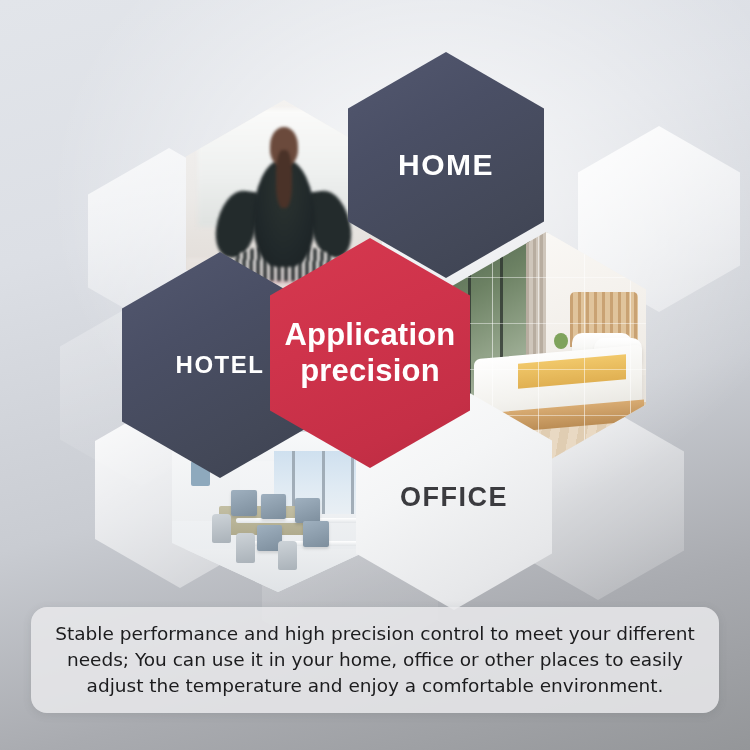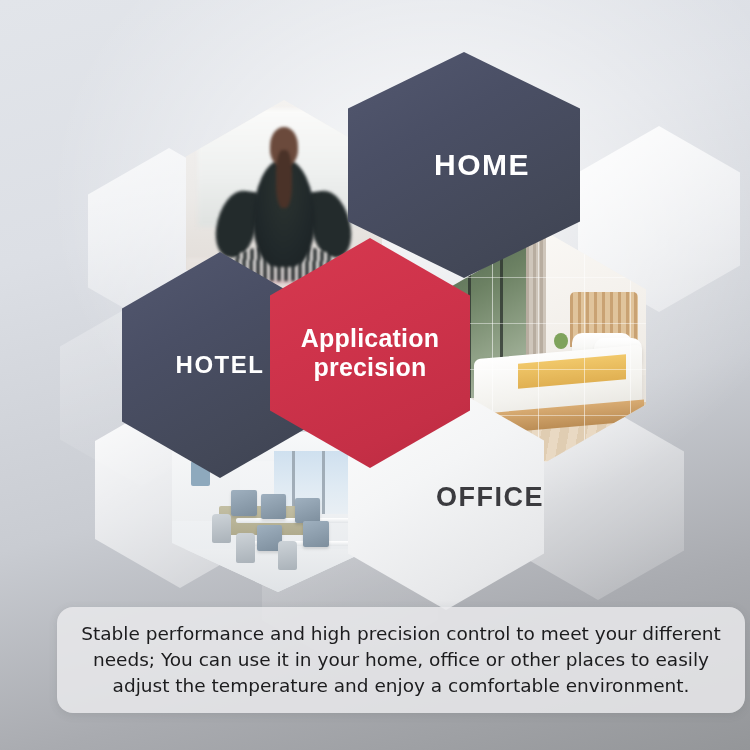--- a/index.html
+++ b/index.html
@@ -268,21 +268,20 @@
     width: 688px;
     height: 106px;
     border-radius: 16px;
     background: rgba(233,234,236,0.84);
     box-shadow: 0 2px 8px rgba(90,92,96,0.16);
     display: flex;
     align-items: center;
     justify-content: center;
     padding: 0 18px;
     box-sizing: border-box;
-    margin-left: 26px;
   }
   #caption-text {
     color: #1c1c1e;
     font-size: 18.5px;
     line-height: 1.40;
     text-align: center;
     font-family: "DejaVu Sans", sans-serif;
   }
 </style>
 </head>
@@ -358,34 +357,34 @@
       <div class="off-mon" style="left:42%; top:50%;"></div>
       <div class="off-mon" style="left:58%; top:52%;"></div>
       <div class="off-mon" style="left:40%; top:66%;"></div>
       <div class="off-mon" style="left:62%; top:64%;"></div>
       <div class="off-chair" style="left:19%; top:60%;"></div>
       <div class="off-chair" style="left:30%; top:70%;"></div>
       <div class="off-chair" style="left:50%; top:74%;"></div>
     </div>
   </div>
 
-  <div class="hex hex-dark" style="left:348px; top:52px; width:196px; height:226px;padding-left:36px;">
+  <div class="hex hex-dark" style="left:348px; top:52px; width:196px; height:226px;">
     <span class="hex-label" style="font-size:30px;">HOME</span>
   </div>
 
   <div class="hex hex-dark" style="left:122px; top:252px; width:196px; height:226px;">
     <span class="hex-label" style="font-size:24px;">HOTEL</span>
   </div>
 
-  <div class="hex hex-light" style="left:348px; top:384px; width:196px; height:226px;justify-content:flex-end;">
+  <div class="hex hex-light" style="left:356px; top:384px; width:196px; height:226px;">
     <span class="hex-label" style="font-size:27px;">OFFICE</span>
   </div>
 
   <div class="hex hex-red" style="left:270px; top:238px; width:200px; height:230px;">
-    <div class="hex-label" style="font-size:25px;">
+    <div class="hex-label" style="font-size:31px;">
       <div>Application</div>
       <div>precision</div>
     </div>
   </div>
 
   <div id="caption">
     <div id="caption-text">Stable performance and high precision control to meet your different needs; You can use it in your home, office or other places to easily adjust the temperature and enjoy a comfortable environment.</div>
   </div>
 
 </div>

